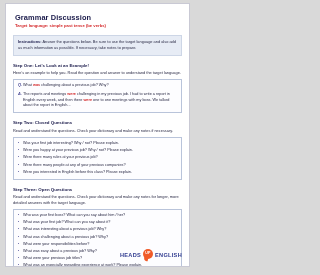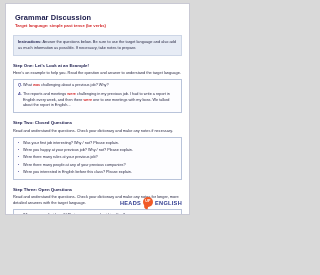--- a/index.html
+++ b/index.html
@@ -10,21 +10,21 @@
     height: 275px;
     overflow: hidden;
     background: #d9d9d9;
     font-family: "Liberation Sans", sans-serif;
   }
   .page {
     position: absolute;
     left: 5px;
     top: 3px;
     width: 185px;
-    height: 212px;
+    height: 264px;
     background: #ffffff;
     border: 1px solid #c9c9d4;
     padding: 6px 7px 0 7px;
     overflow: hidden;
   }
   .title-block { margin: 3px 0 0 2px; }
   .doc-title {
     font-size: 7.4px;
     font-weight: bold;
     color: #1b1b4b;

